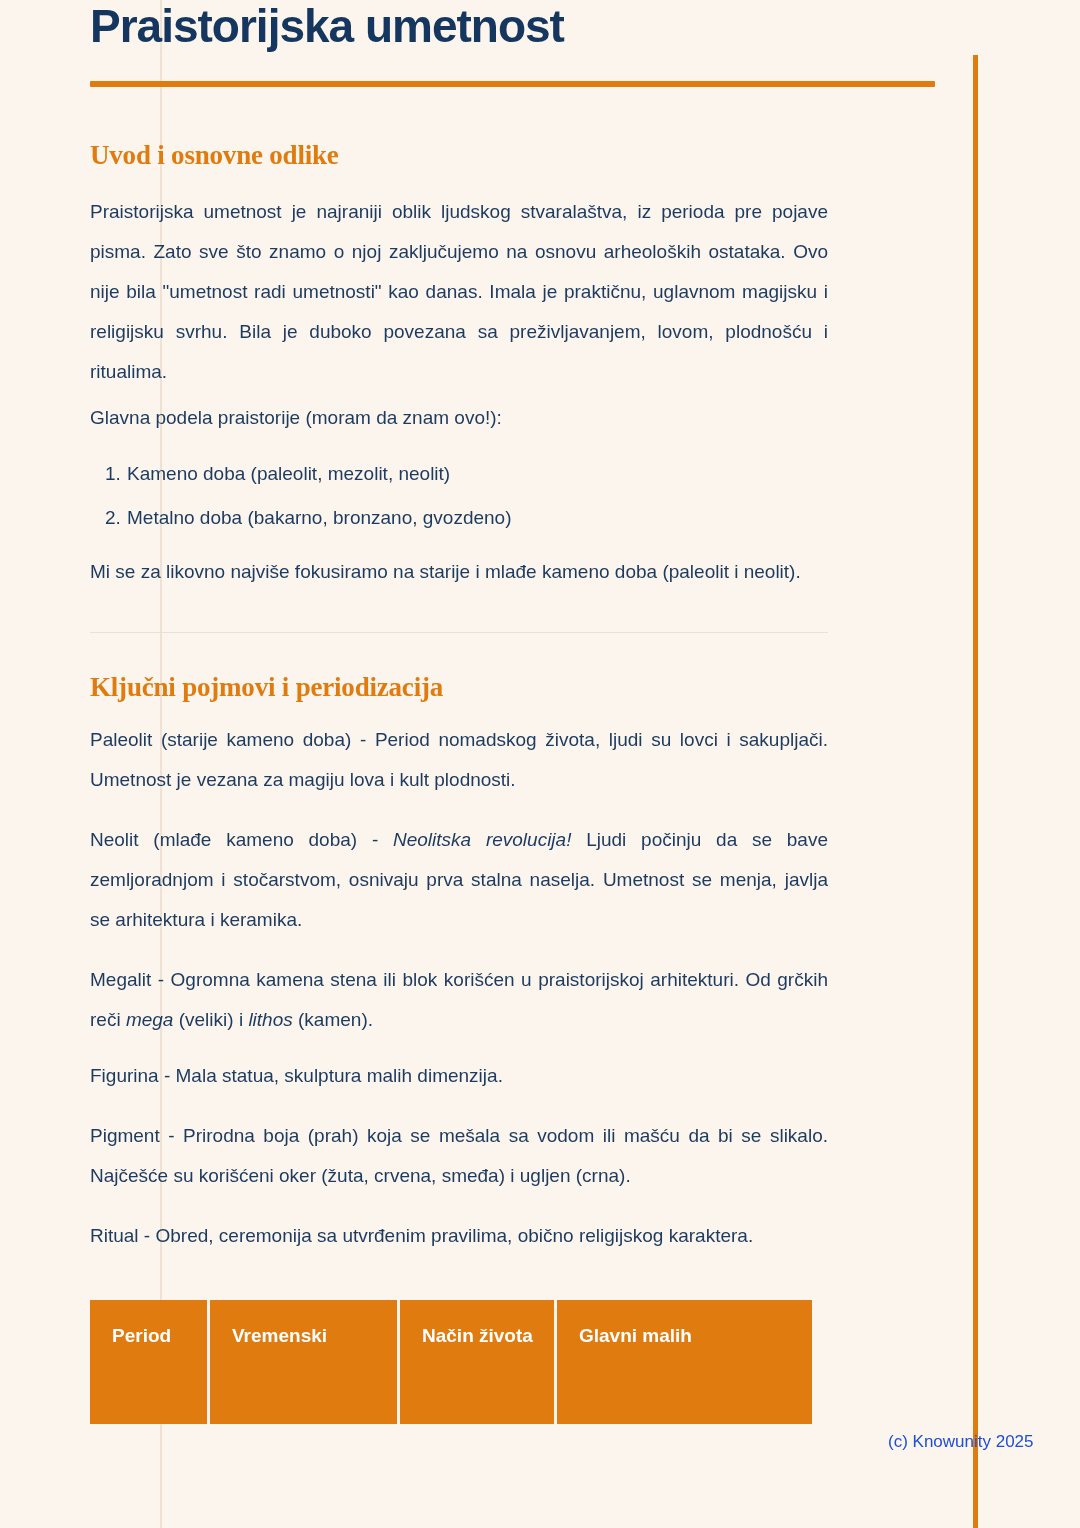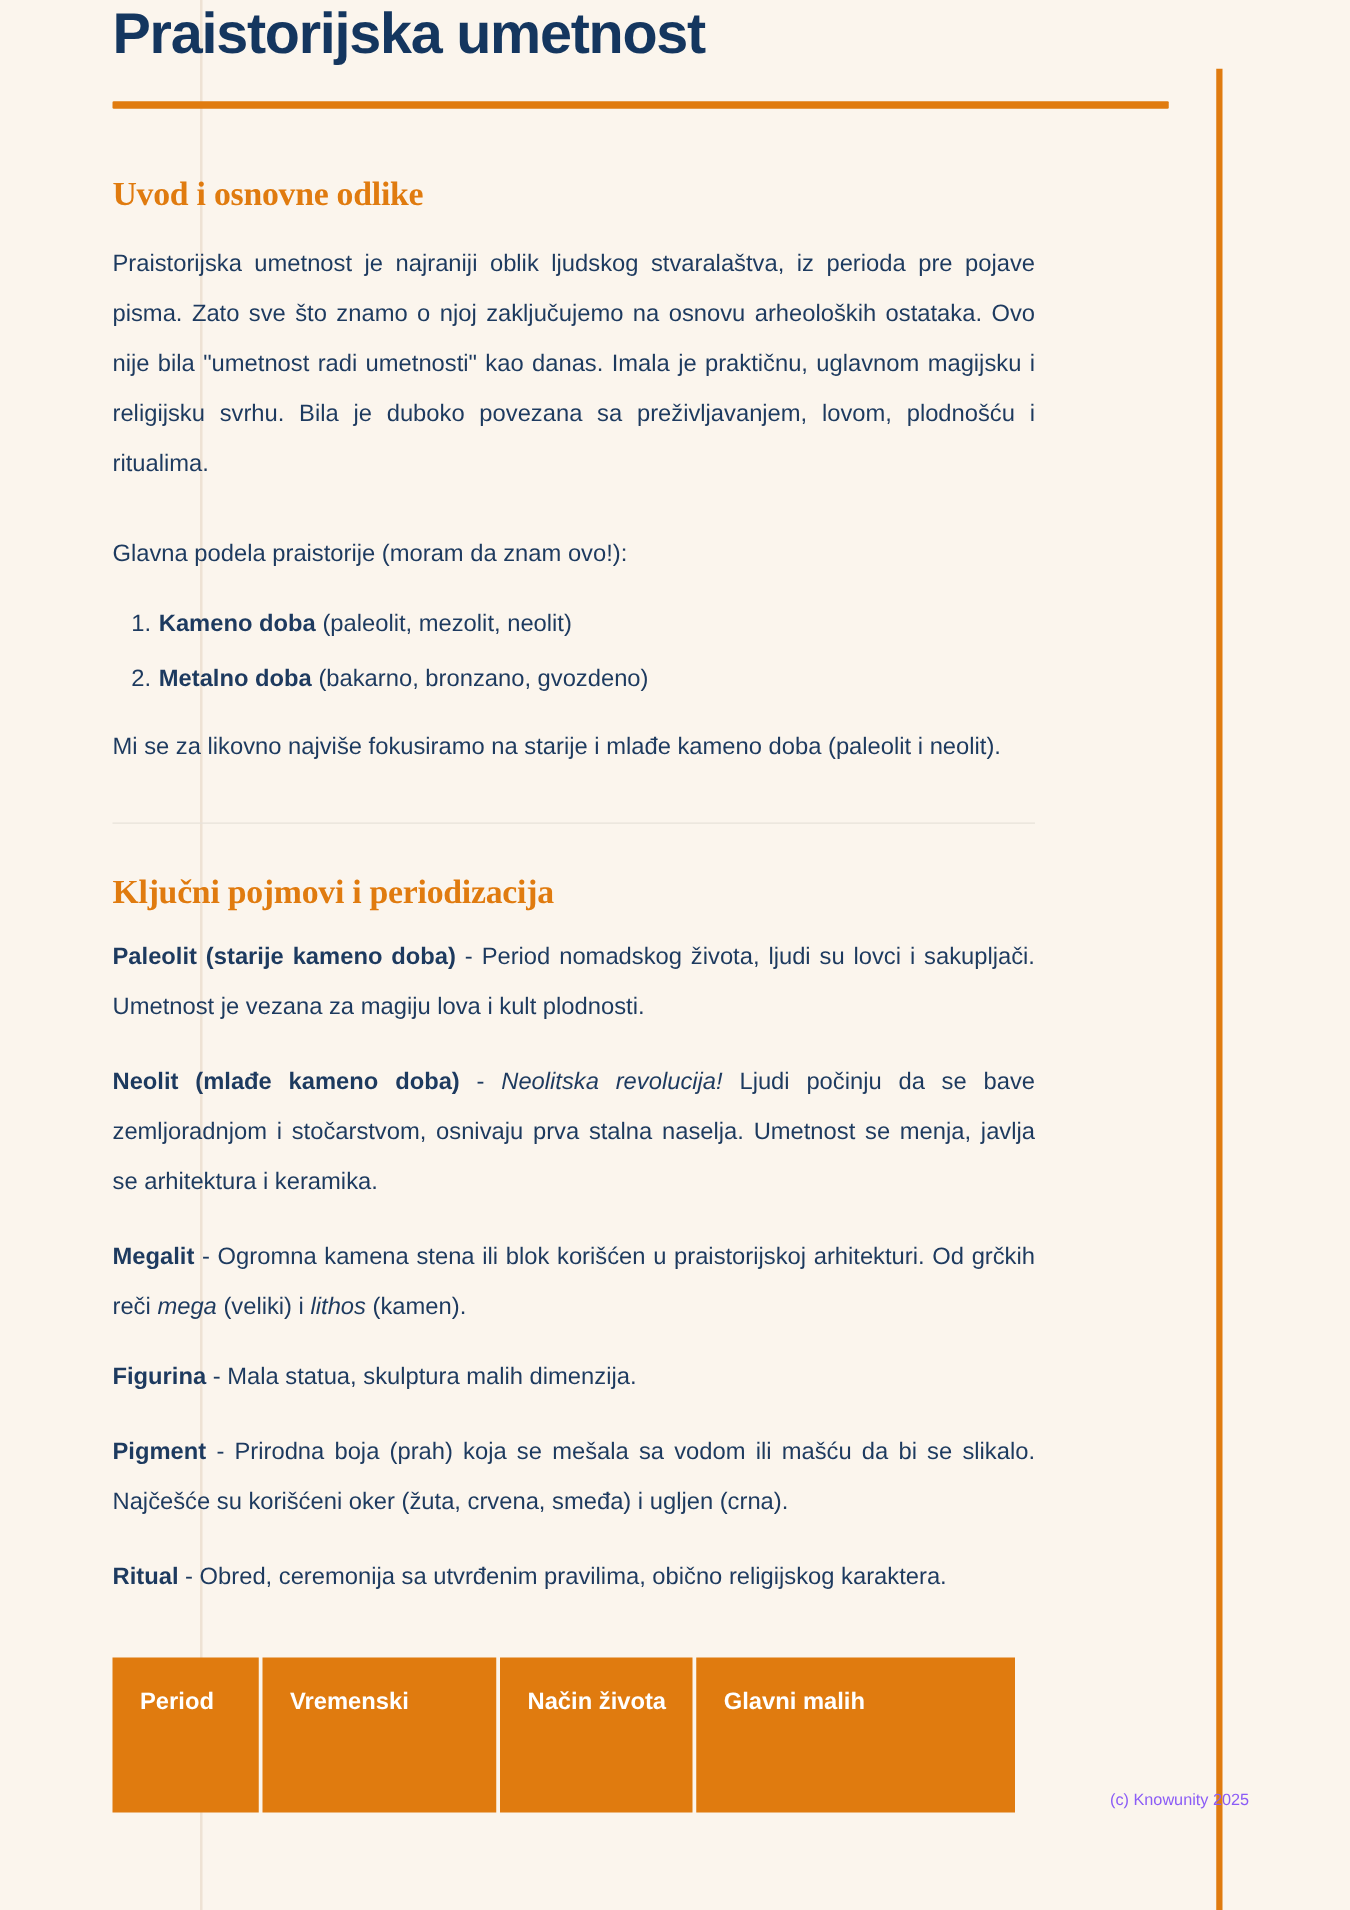--- a/index.html
+++ b/index.html
@@ -20,53 +20,53 @@
   .margin-line{
     position:absolute;left:160px;top:0;bottom:0;width:2px;
     background:rgba(193,160,125,0.22);
   }
   .accent-vline{
     position:absolute;left:973px;top:55px;bottom:0;width:5px;
     background:var(--accent);z-index:2;
   }
   .credit{
     position:absolute;left:888px;top:1432px;
-    font-size:13px;color:#8b5cf6;z-index:3;white-space:nowrap;
+    font-size:17px;color:#1d4ed8;z-index:3;white-space:nowrap;
   }
   .content{
     position:absolute;left:90px;top:0;width:738px;
   }
   .title{
     font-size:46px;line-height:53px;font-weight:800;
     letter-spacing:-1px;color:var(--navy);white-space:nowrap;
   }
   .title-rule{
     margin-top:28px;width:845px;height:6px;background:var(--accent);
     border-radius:1px;
   }
   .h2{
     font-size:27px;line-height:33px;font-weight:bold;
     letter-spacing:-0.2px;color:var(--accent);font-family:Liberation Serif, serif;
   }
   .body{
     font-size:19px;line-height:40px;text-align:justify;color:var(--body);
   }
-  .b{font-weight:bold;}
+  .b{font-weight:normal;}
   .i{font-style:italic;}
   .nlist{list-style:none;}
   .list-item{display:flex;font-size:19px;line-height:36px;padding-left:15px;}
   .num{flex:none;width:22px;}
   .divider{border:none;height:1px;width:738px;background:#E7E2D9;}
   .ptable{display:flex;gap:3px;height:124px;}
   .cell{
     background:var(--accent);color:#FFFFFF;font-weight:bold;font-size:19px;
     padding:25px 0 0 22px;white-space:nowrap;overflow:hidden;
   }
   .c1{width:117px}.c2{width:187px}.c3{width:154px}.c4{width:255px}
-  .mt8{margin-top:8px}.mt14{margin-top:32px}.mt16{margin-top:16px}
+  .mt8{margin-top:8px}.mt14{margin-top:6px}.mt16{margin-top:16px}
   .mt18{margin-top:18px}.mt20{margin-top:20px}.mt38{margin-top:38px}
   .mt40{margin-top:40px}.mt44{margin-top:44px}.mt52{margin-top:52px}
 </style>
 </head>
 <body>
 
 <div class="margin-line"></div>
 <div class="accent-vline"></div>
 <div class="credit">(c) Knowunity 2025</div>
 

